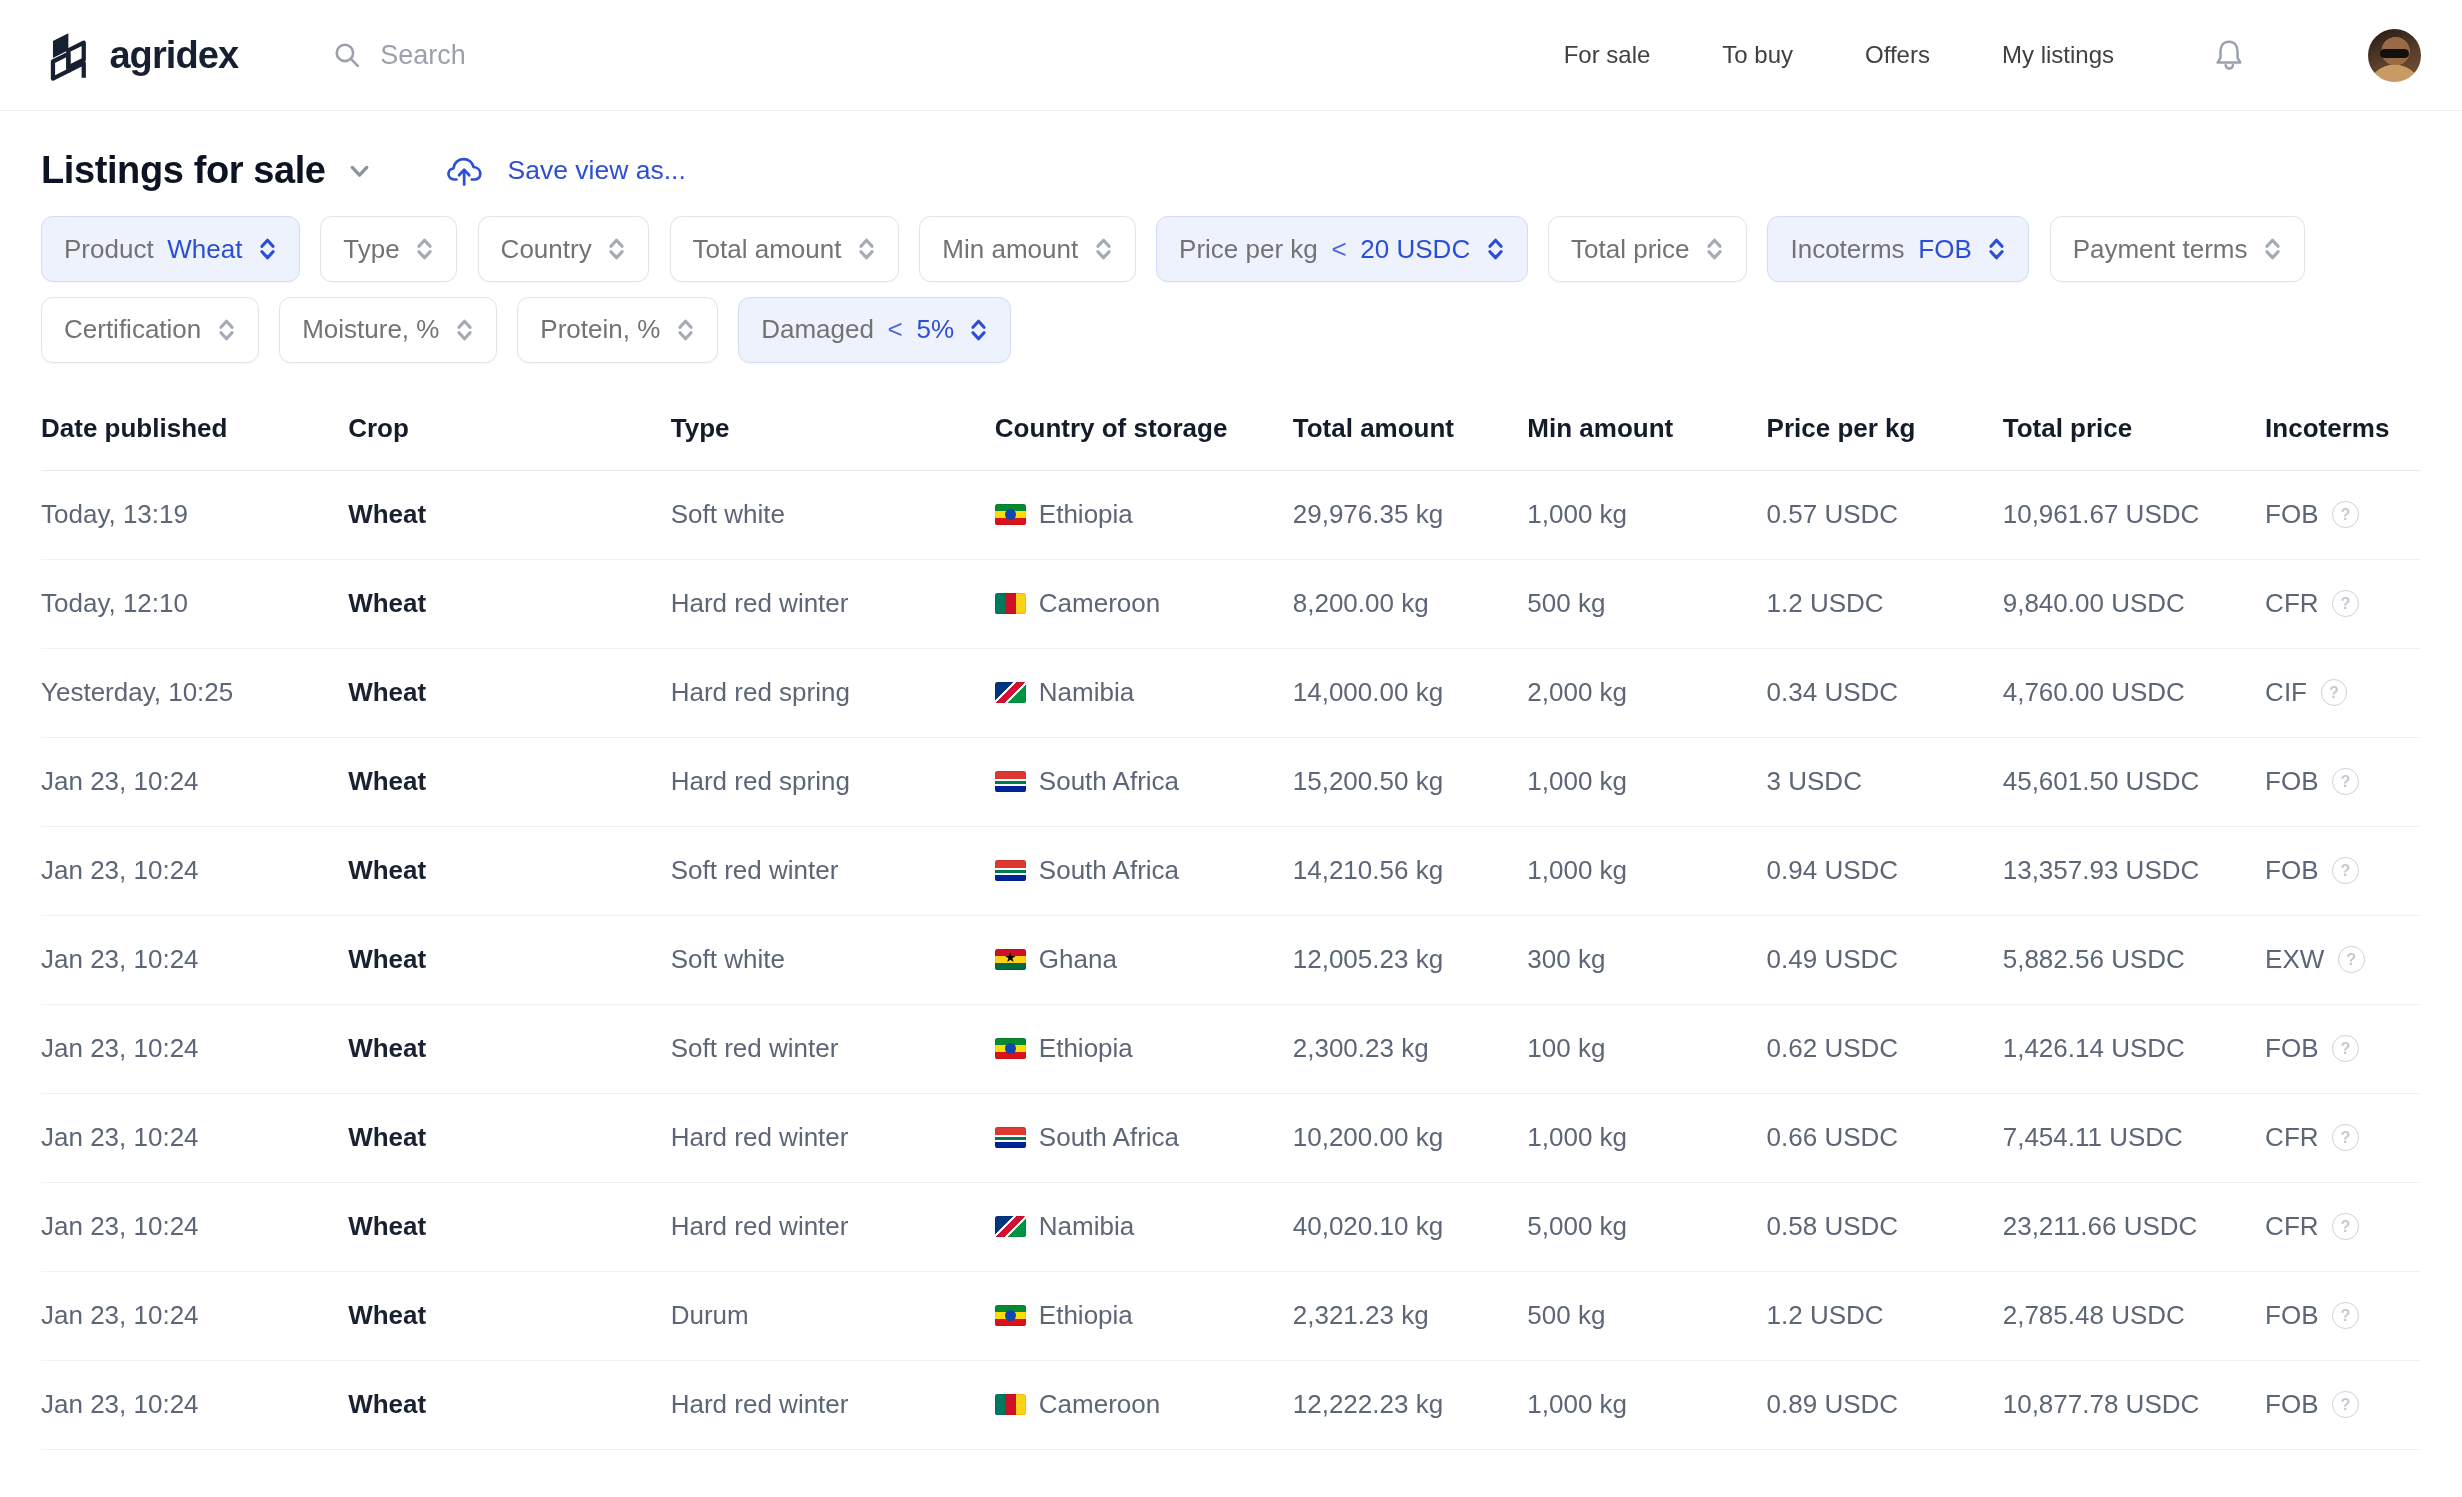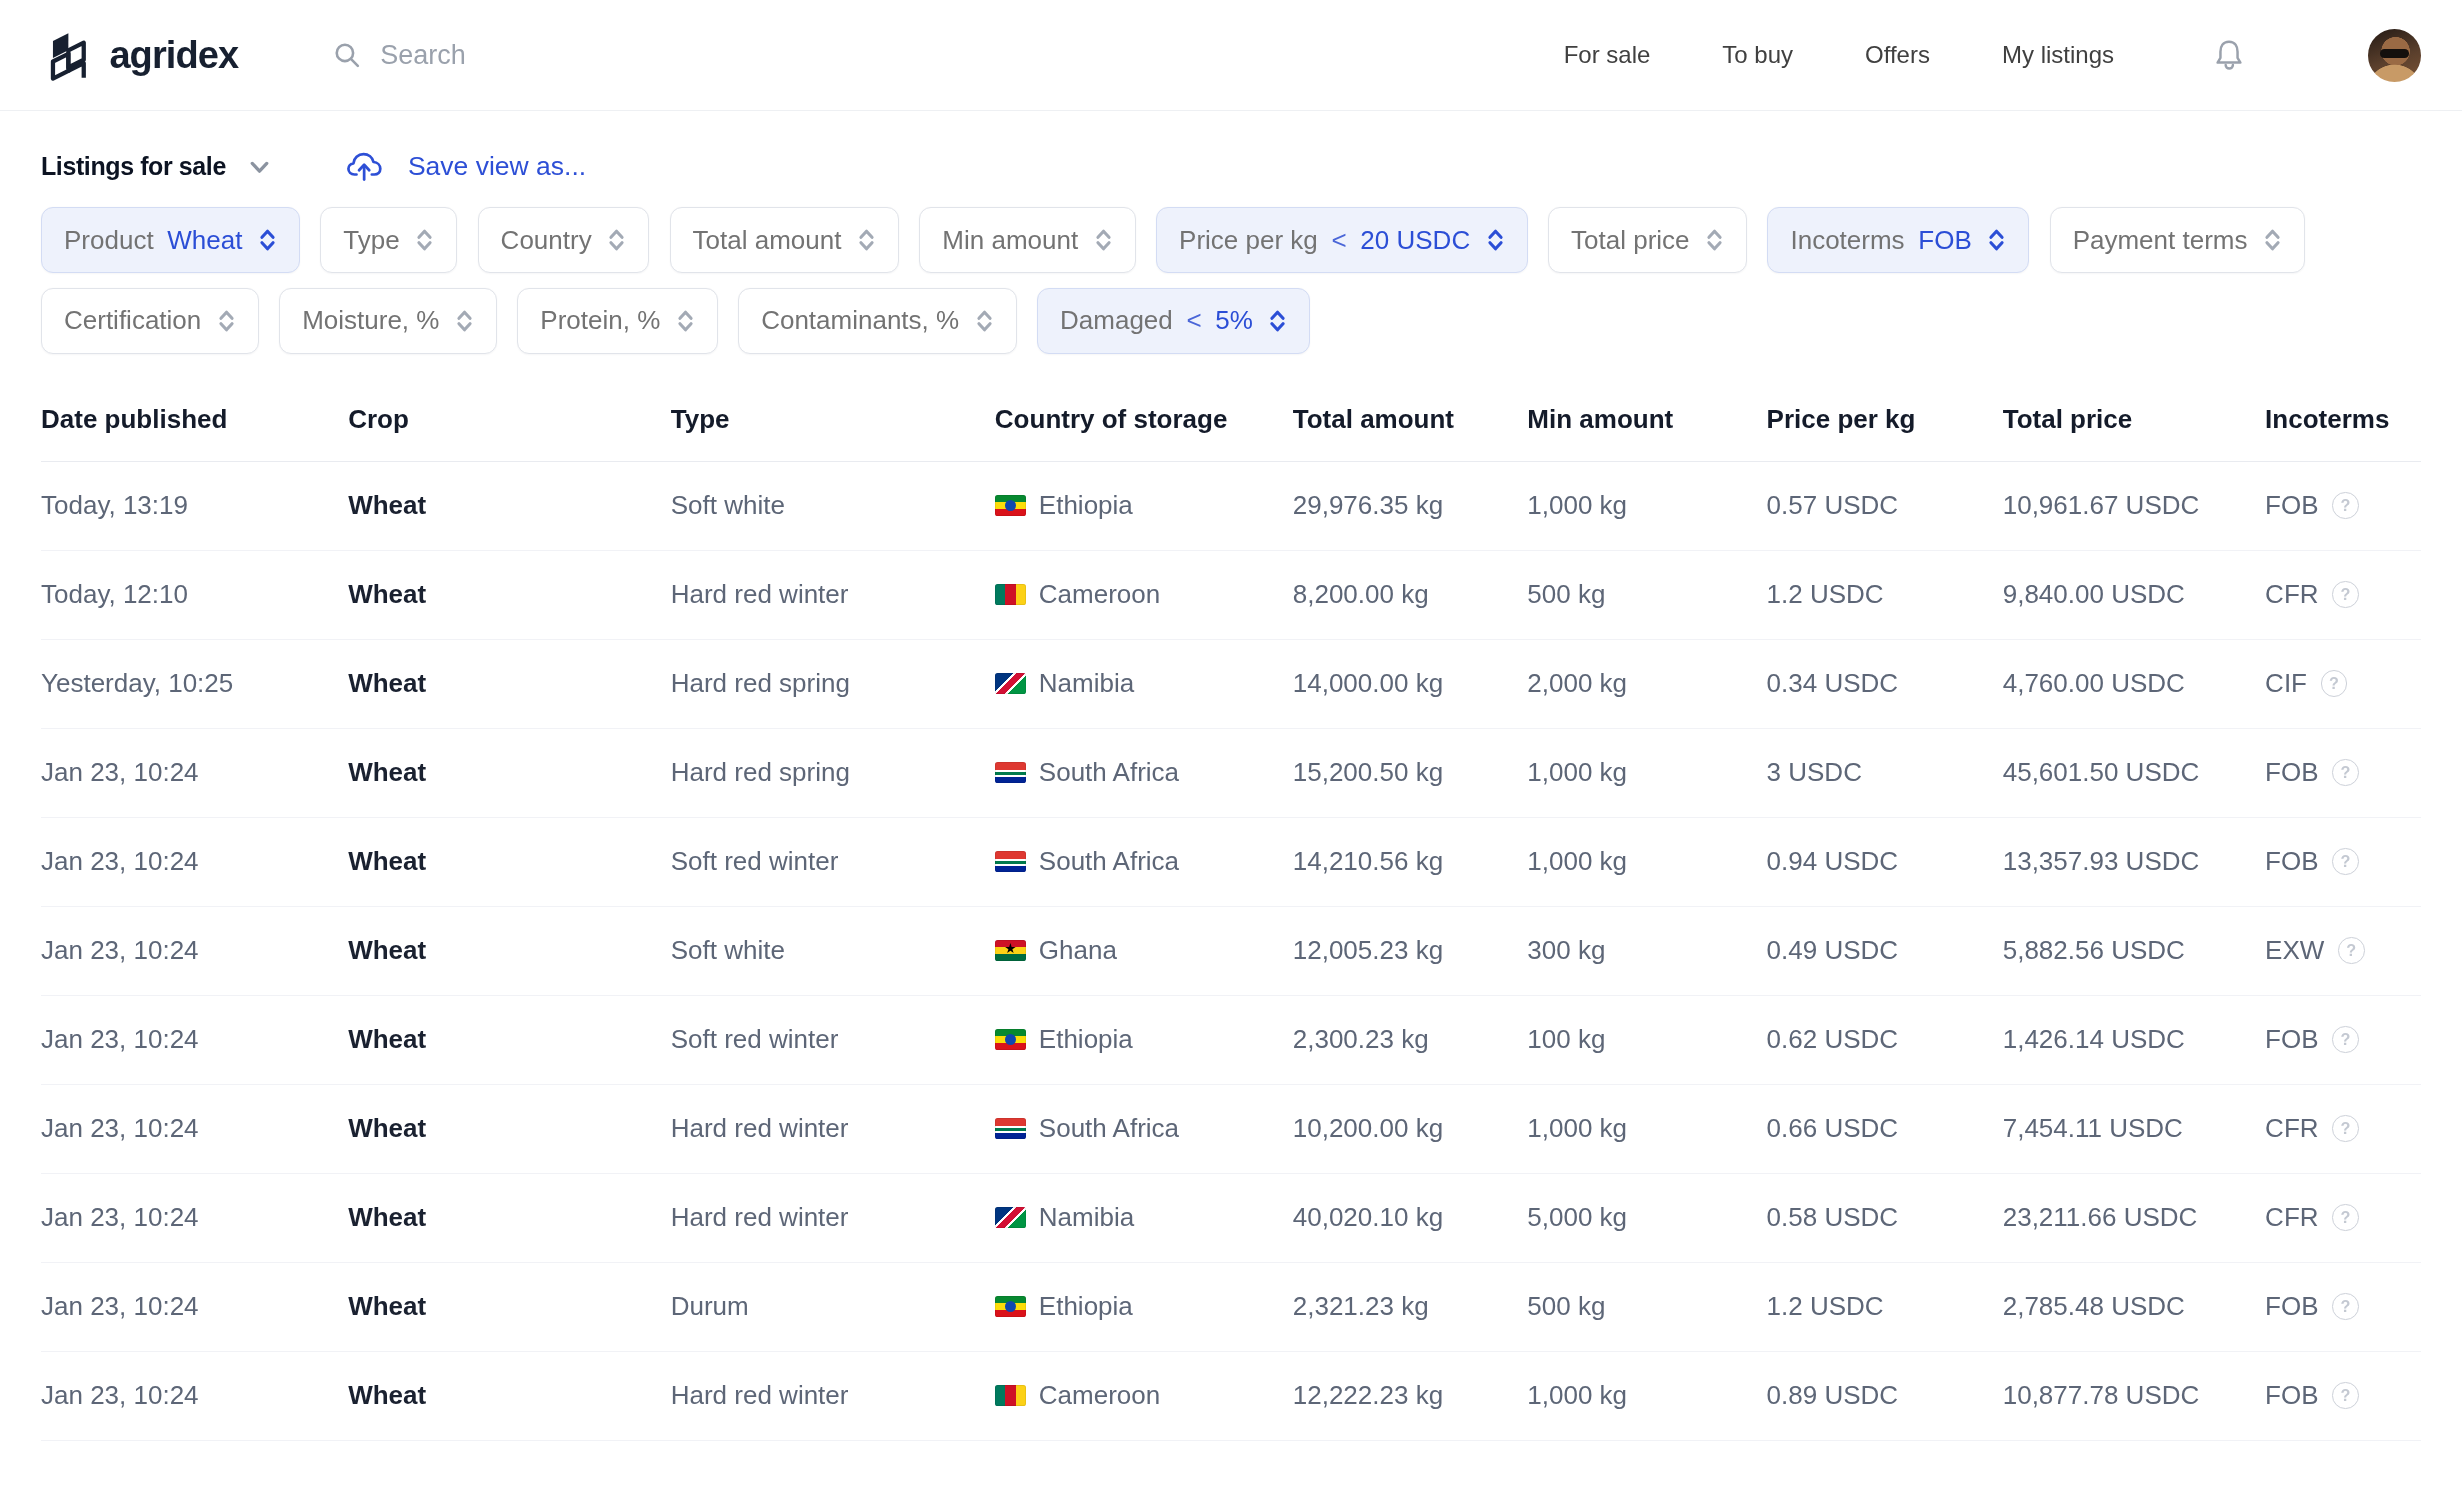--- a/index.html
+++ b/index.html
@@ -22,21 +22,21 @@
     background:
       radial-gradient(circle at 50% 120%, #c89a66 0 40%, transparent 41%),
       radial-gradient(circle at 52% 42%, #9a6a44 0 34%, transparent 35%),
       linear-gradient(160deg,#2e2119 10%, #5a3f2c 55%, #7a5335 100%); }
   .avatar::before { content:""; position:absolute; left:12px; top:20.5px; width:29px; height:8.5px;
     border-radius:4.3px; background:#14100d; }
 
   
   .main { padding:0 41px; }
   .page-head { margin-top:38px; display:flex; align-items:center; }
-  .page-title { font-size:25px; font-weight:800; color:#0c1322; letter-spacing:-0.4px; }
+  .page-title { font-size:38px; font-weight:800; color:#0c1322; letter-spacing:-0.4px; }
   .title-caret { margin-left:19px; display:flex; align-items:center; cursor:pointer; }
   .save-view { margin-left:72px; display:flex; align-items:center; gap:24px; cursor:pointer; }
   .save-view-label { font-size:26.5px; font-weight:500; color:#2d4fd6; }
 
   
   .filters { display:flex; flex-wrap:wrap; gap:20.5px; margin-top:24px; }
   .filters + .filters { margin-top:14.5px; }
   .pill { display:inline-flex; align-items:center; height:66px; padding:0 22px;
     background:#ffffff; border:1.7px solid #e1e4ea; border-radius:12px;
     box-shadow:0 0.9px 1.7px rgba(16,24,40,.04); cursor:pointer; font-family:inherit; }
@@ -231,28 +231,20 @@
     </svg>
   </button>
       <button class="pill">
     <span class="pill-label">Protein, %</span>
 
     <svg class="sort-icon" viewBox="0 0 20 26">
       <path d="M4 10 L10 3.5 L16 10" fill="none" stroke="currentColor" stroke-width="3.4" stroke-linecap="round" stroke-linejoin="round"></path>
       <path d="M4 16 L10 22.5 L16 16" fill="none" stroke="currentColor" stroke-width="3.4" stroke-linecap="round" stroke-linejoin="round"></path>
     </svg>
   </button>
-      <button class="pill">
-    <span class="pill-label">Contaminants, %</span>
-
-    <svg class="sort-icon" viewBox="0 0 20 26">
-      <path d="M4 10 L10 3.5 L16 10" fill="none" stroke="currentColor" stroke-width="3.4" stroke-linecap="round" stroke-linejoin="round"></path>
-      <path d="M4 16 L10 22.5 L16 16" fill="none" stroke="currentColor" stroke-width="3.4" stroke-linecap="round" stroke-linejoin="round"></path>
-    </svg>
-  </button>
       <button class="pill active">
     <span class="pill-label">Damaged</span>
     <span class="pill-op">&lt;</span>
     <span class="pill-value">5%</span>
     <svg class="sort-icon" viewBox="0 0 20 26">
       <path d="M4 10 L10 3.5 L16 10" fill="none" stroke="currentColor" stroke-width="3.4" stroke-linecap="round" stroke-linejoin="round"></path>
       <path d="M4 16 L10 22.5 L16 16" fill="none" stroke="currentColor" stroke-width="3.4" stroke-linecap="round" stroke-linejoin="round"></path>
     </svg>
   </button>
     </div>

